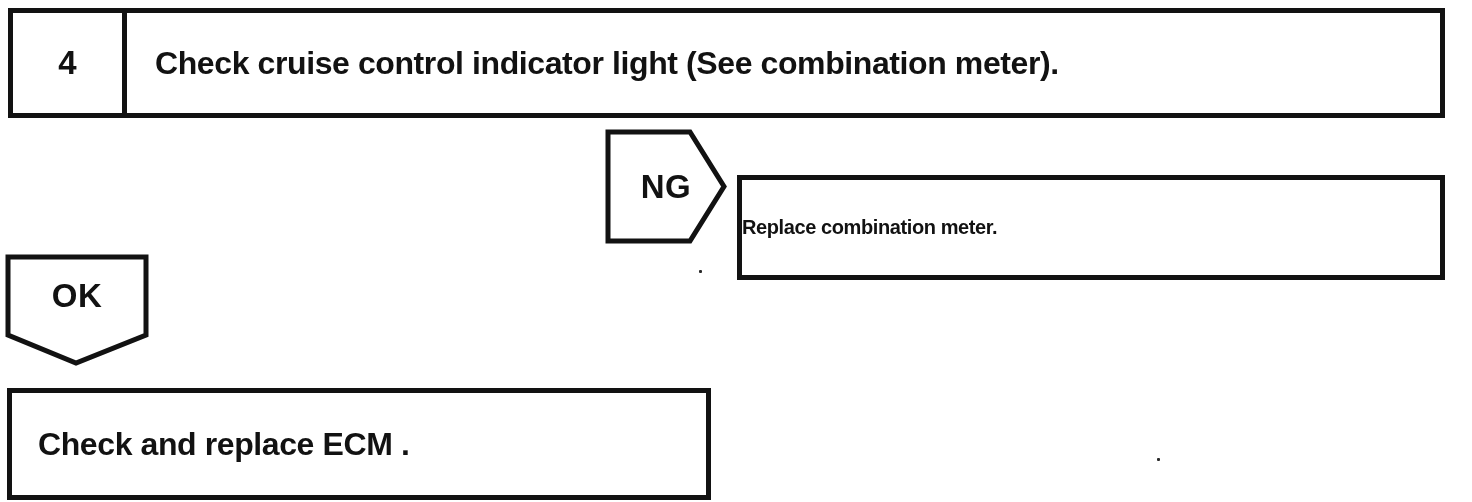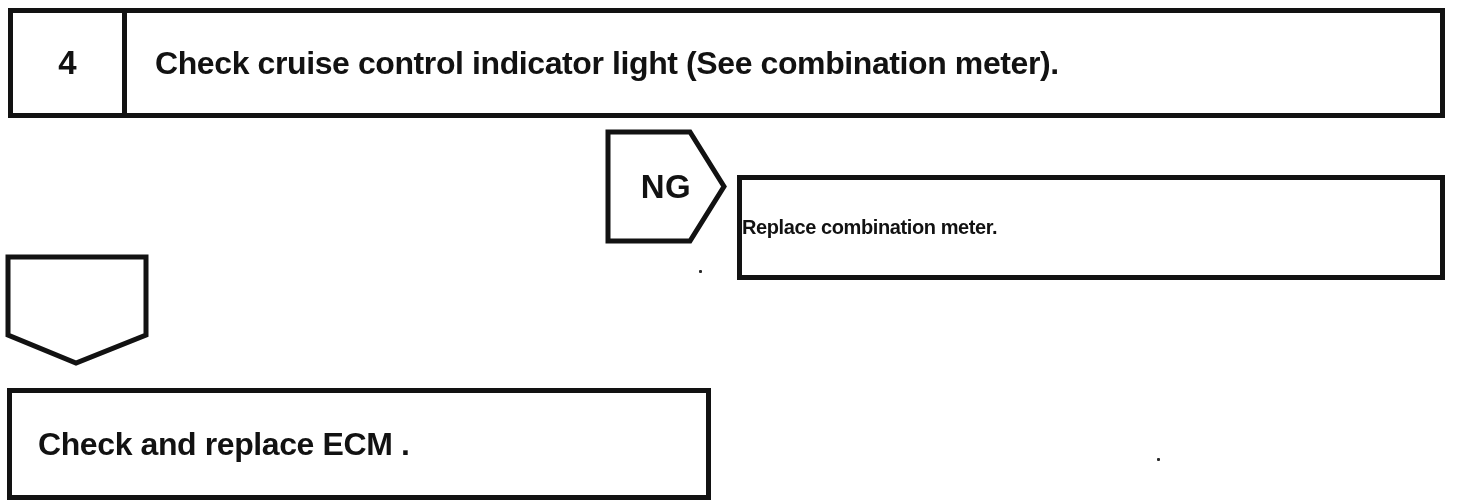--- a/index.html
+++ b/index.html
@@ -115,20 +115,21 @@
   </svg>
   <div class="connector-label ng-label">NG</div>
 
   <div class="box ng-action-box">
     <span>Replace combination meter.</span>
   </div>
 
   <svg class="connector-svg ok-shape" width="144" height="112" viewBox="0 0 144 112" aria-hidden="true">
     <polygon points="3,3 141,3 141,81 71,109 3,81"></polygon>
   </svg>
+  <div class="connector-label ok-label">OK</div>
 
   <div class="box ok-action-box">
     <span>Check and replace ECM .</span>
   </div>
 
   <div class="speck speck-1"></div>
   <div class="speck speck-2"></div>
 
 </div>
 

